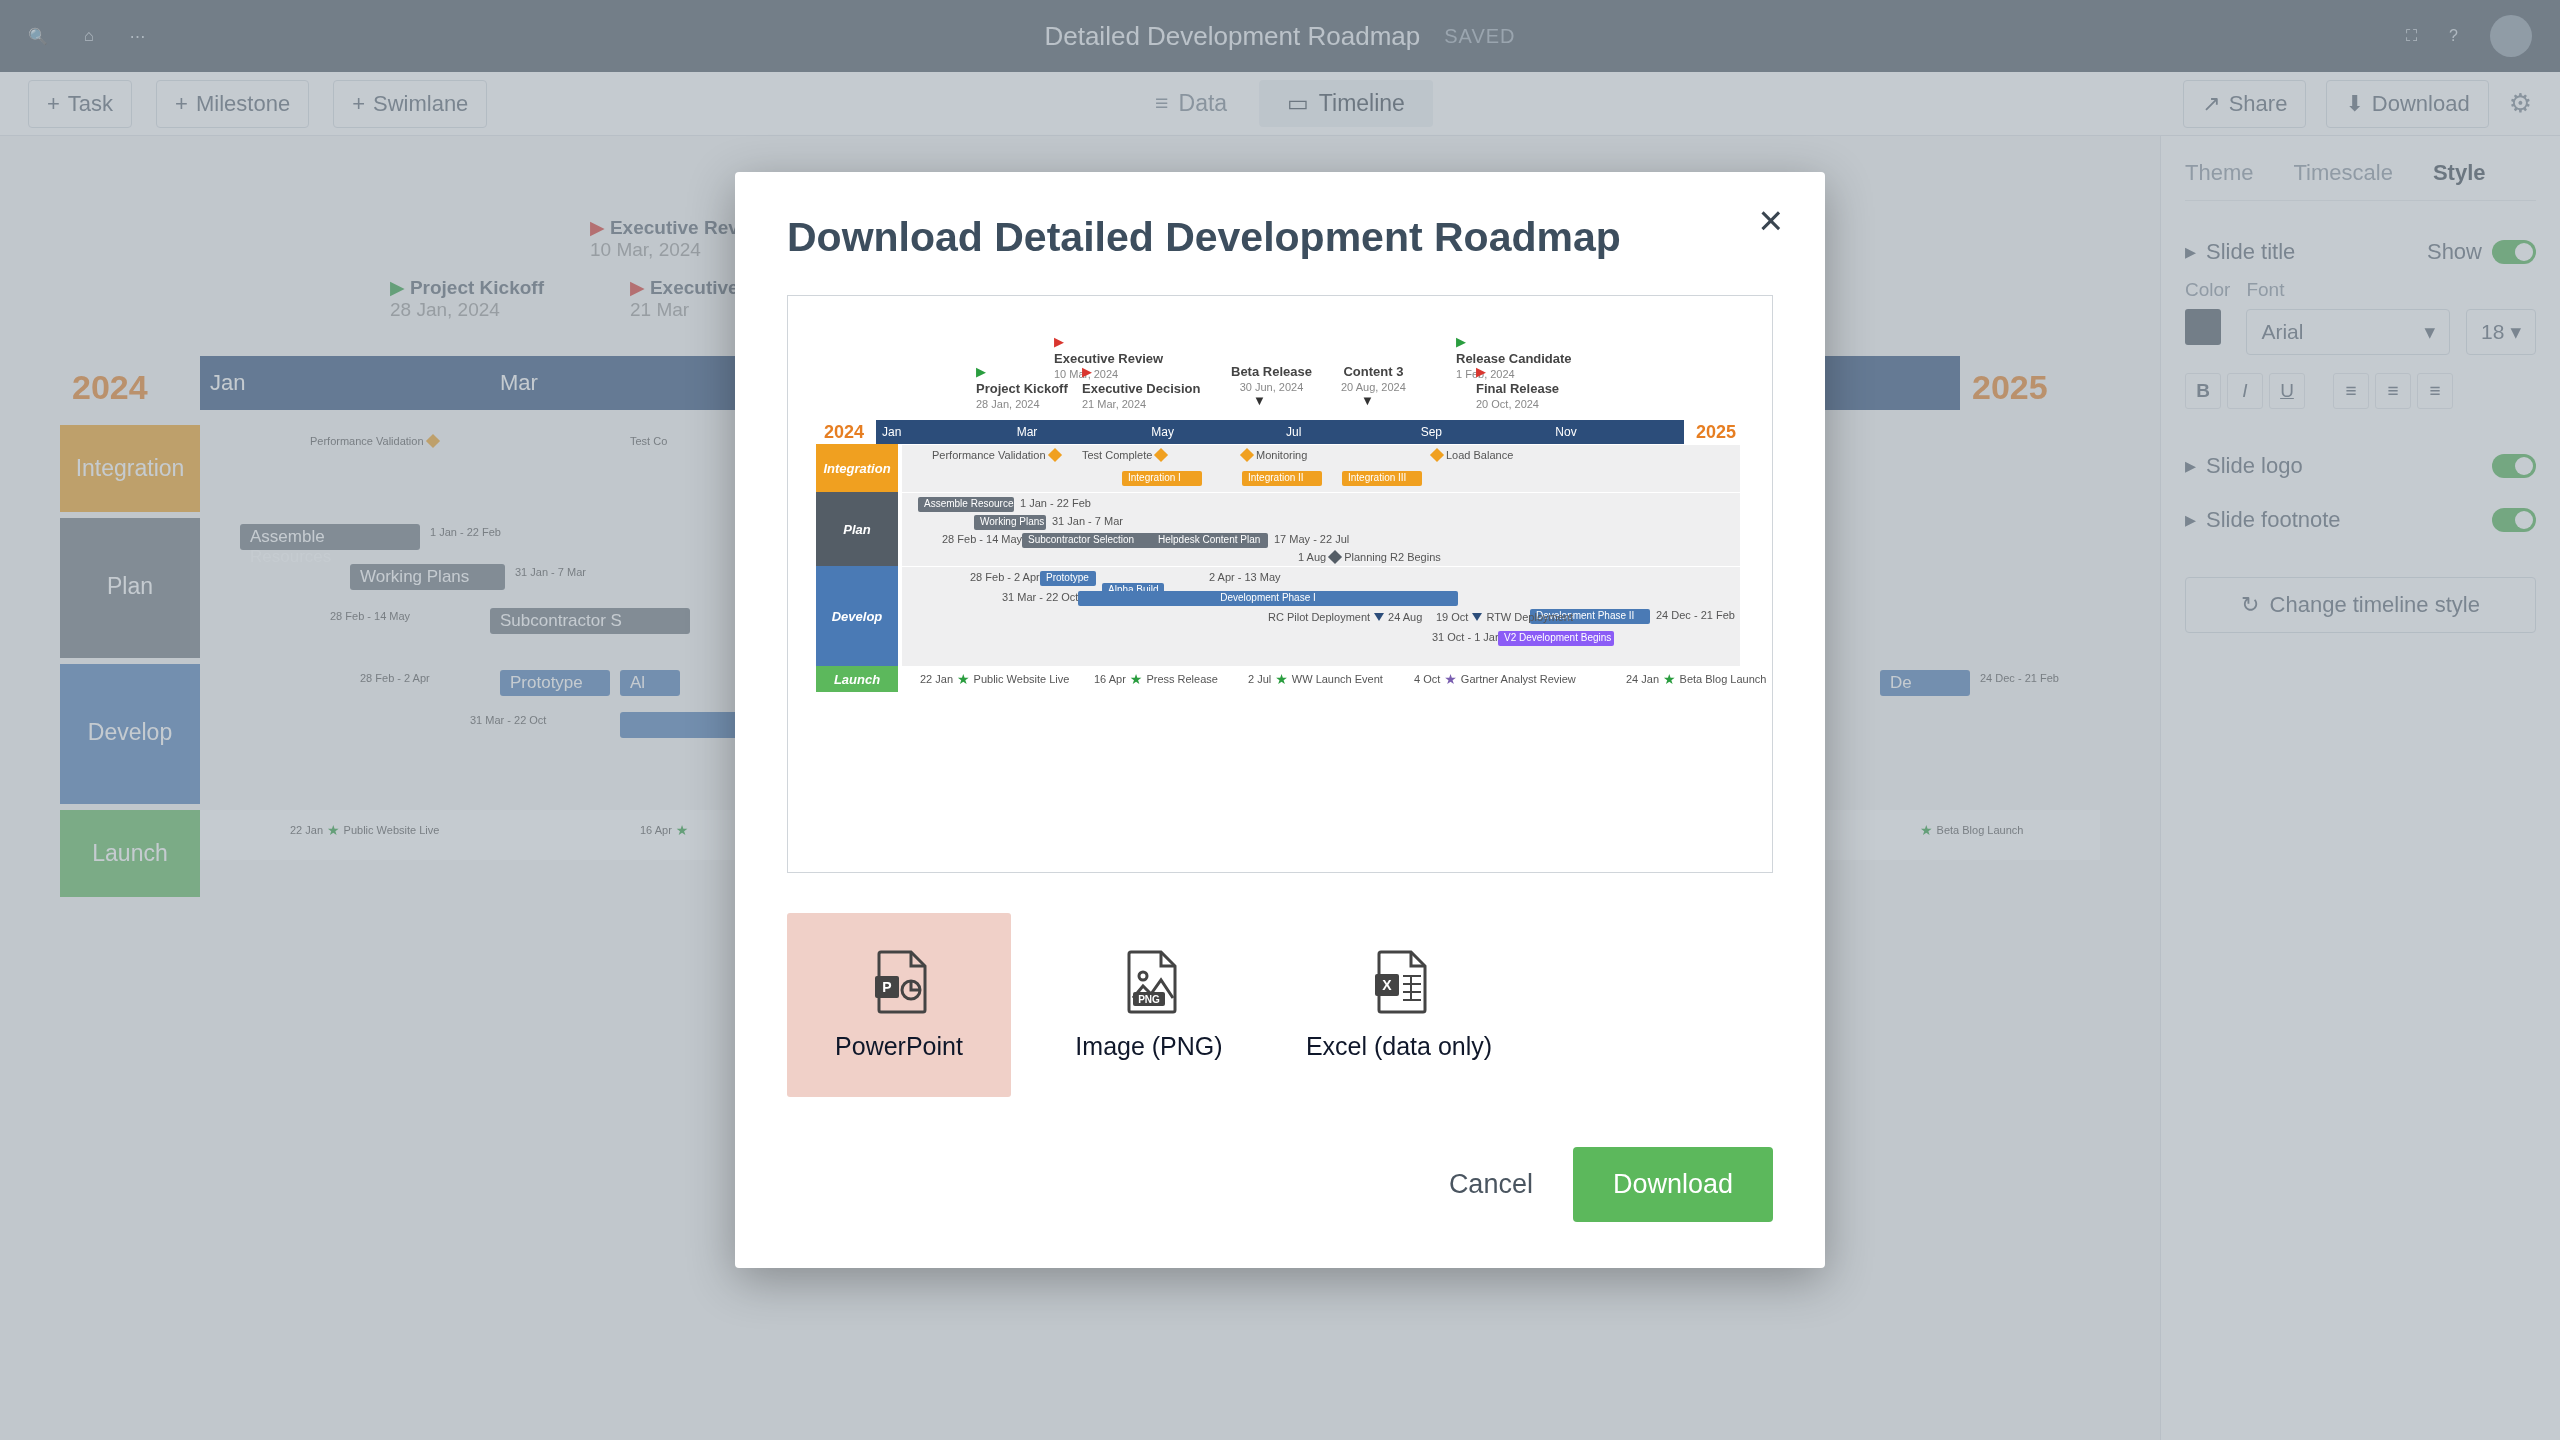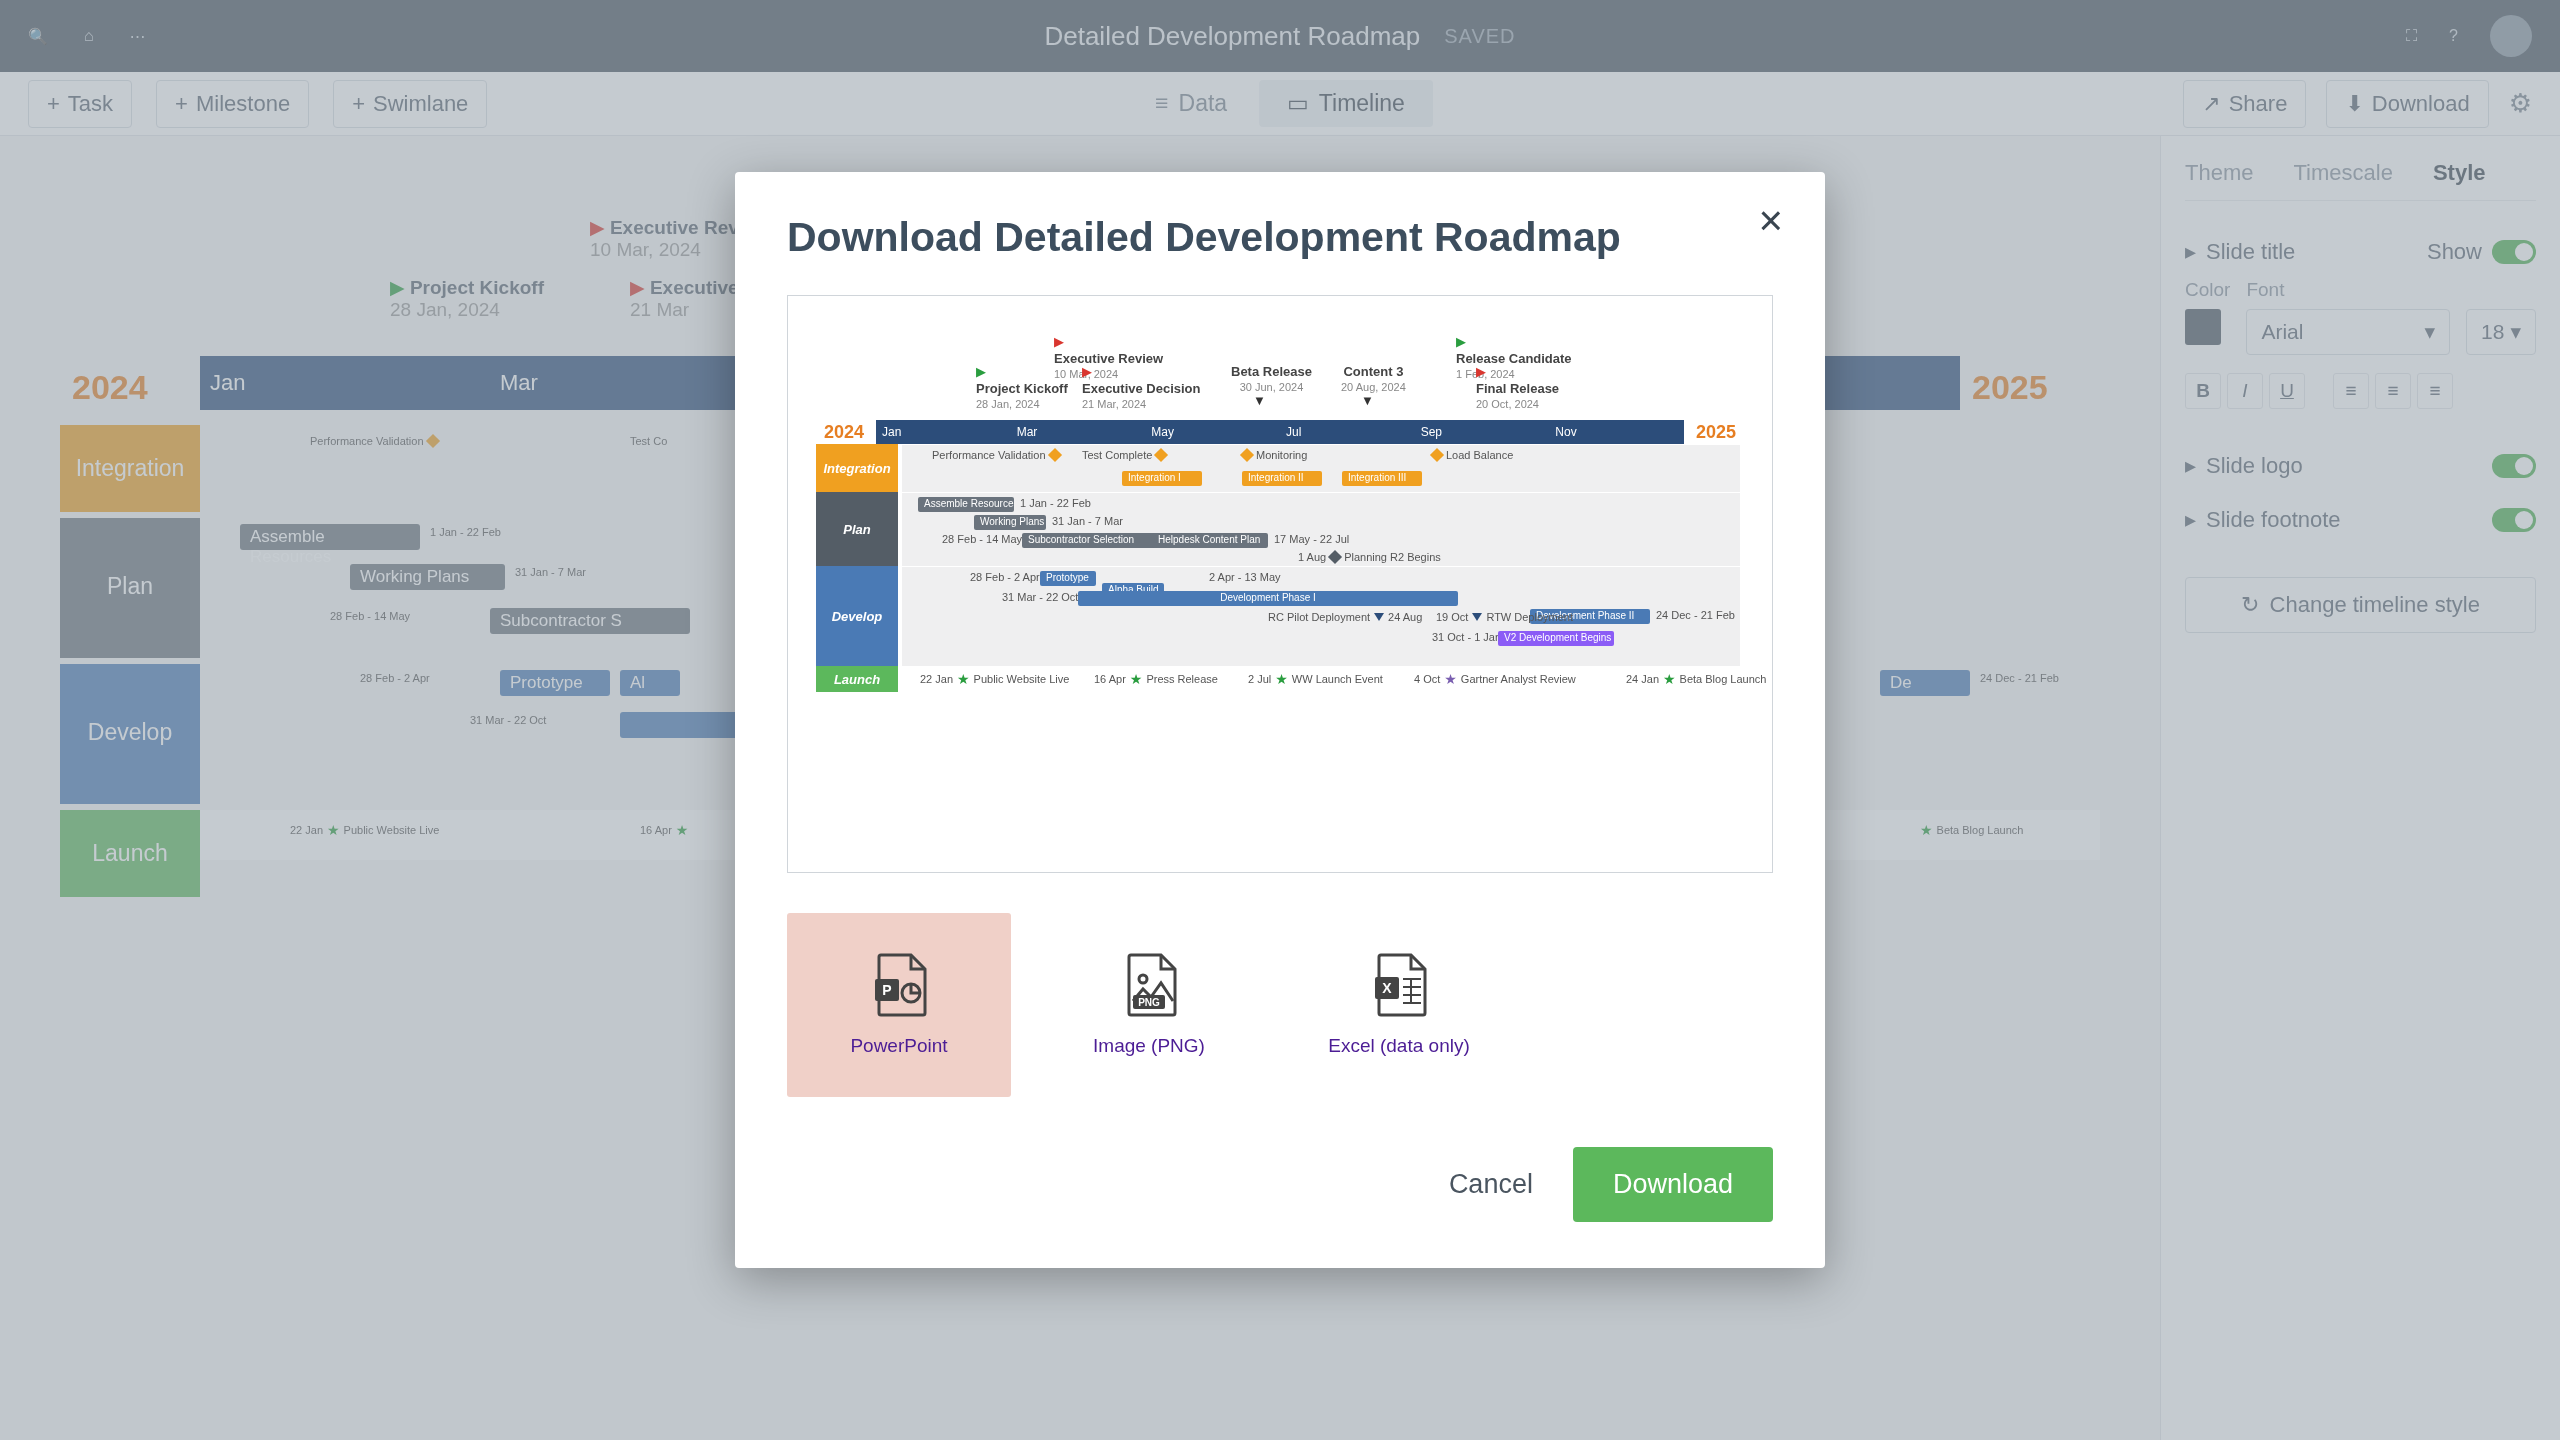--- a/index.html
+++ b/index.html
@@ -97,21 +97,21 @@
 .diamond.dark { background: #545d66; }
 .star { color: #2a9d3f; font-size: 14px; }
 .star.purple { color: #7a5fb0; }
 .triangle-down { display: inline-block; width: 0; height: 0; border-left: 5px solid transparent; border-right: 5px solid transparent; border-top: 8px solid #2c4d7a; }
 
 
 .formats { display: flex; gap: 26px; margin-bottom: 50px; }
 .fmt-opt { width: 224px; height: 184px; display: flex; flex-direction: column; align-items: center; justify-content: center; gap: 18px; cursor: pointer; border-radius: 3px; }
 .fmt-opt.selected { background: #f0d0c8; }
 .fmt-icon { width: 56px; height: 64px; position: relative; }
-.fmt-name { font-size: 19px; color: #4c1d95; }
+.fmt-name { font-size: 25px; color: #0f172a; }
 
 
 .modal-footer { display: flex; justify-content: flex-end; gap: 30px; align-items: center; }
 .btn-cancel { font-size: 27px; color: #4a5560; background: none; border: none; cursor: pointer; padding: 18px 10px; }
 .btn-download { font-size: 27px; color: #fff; background: #5cb85c; border: none; border-radius: 4px; padding: 22px 40px; cursor: pointer; }
 
 .icon-svg { display: block; }
 </style>
 </head>
 <body>

